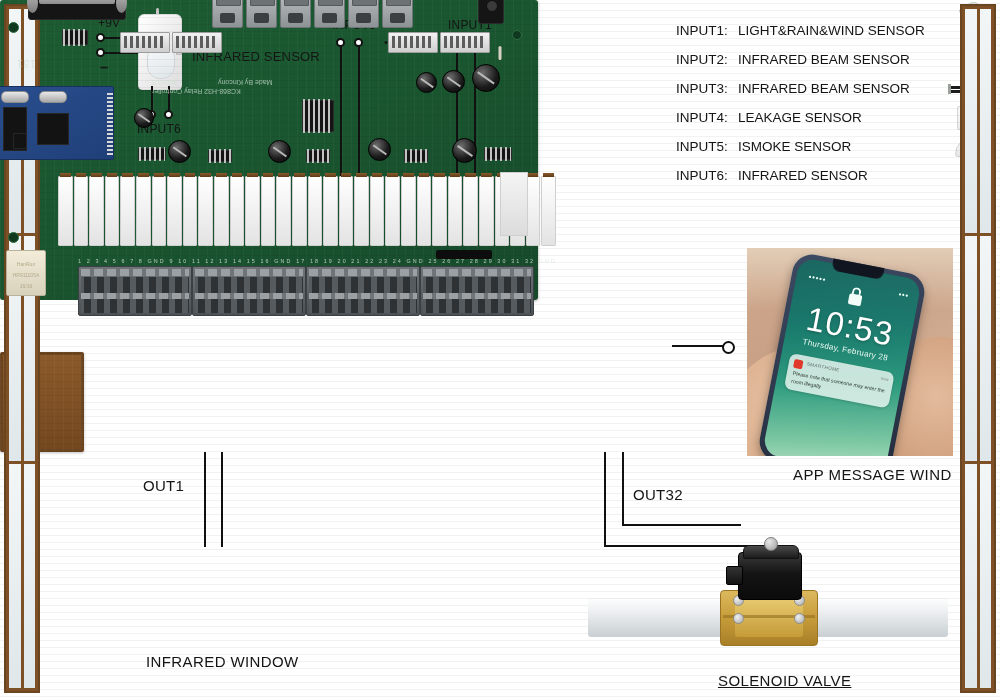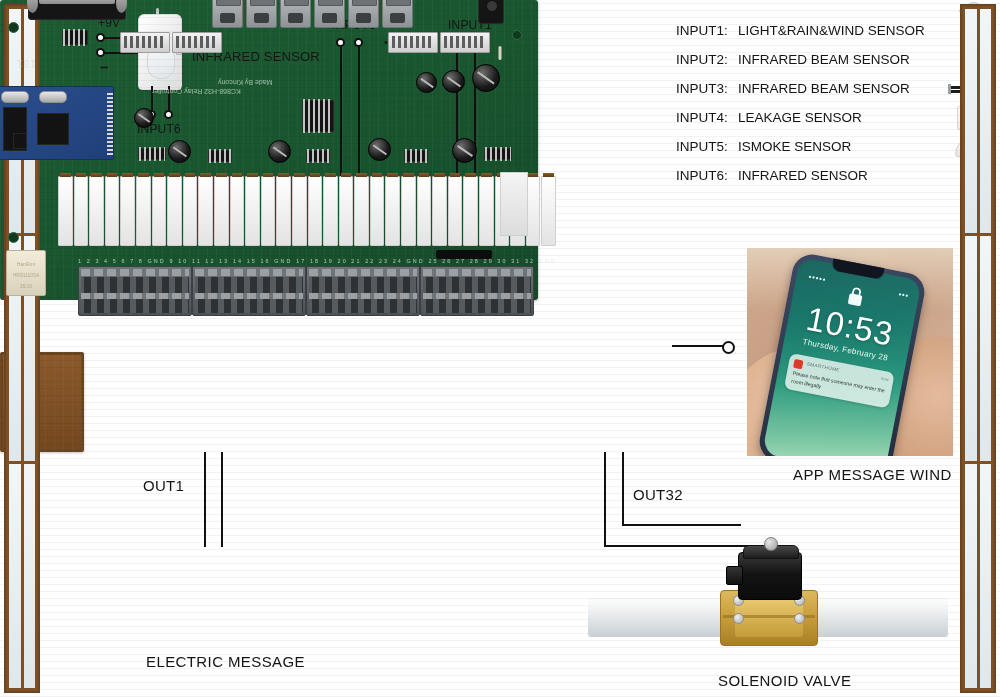--- a/index.html
+++ b/index.html
@@ -626,34 +626,34 @@
   <div class="sash" style="right:4px;">
     <div class="pane"></div>
     <div class="pane"></div>
     <div class="pane"></div>
     <div class="pane"></div>
     <div class="pane"></div>
     <div class="pane"></div>
   </div>
   <div class="handle"></div>
 </div>
-<div class="abs caption" style="left:146px;top:653px;">ELECTRIC MESSAGE</div>
+<div class="abs caption" style="left:146px;top:653px;">INFRARED WINDOW</div>
 
 <div id="valve-zone" class="abs">
   <div class="pipe left"></div>
   <div class="pipe right"></div>
 
   <div id="valve-body">
     <div class="mid"></div>
     <div class="seam"></div>
     <div class="bolt" style="left:12px;top:4px;"></div>
     <div class="bolt" style="right:12px;top:4px;"></div>
     <div class="bolt" style="left:12px;top:22px;"></div>
     <div class="bolt" style="right:12px;top:22px;"></div>
   </div>
 
   <div id="coil">
     <div class="top"></div>
     <div class="nut"></div>
     <div class="conn"></div>
   </div>
 </div>
-<div class="abs caption" style="left:718px;top:672px;">SOLENOID VALVE</div>
+<div class="abs caption" style="left:718px;top:672px;text-decoration:underline;">SOLENOID VALVE</div>
 
 </body></html>

